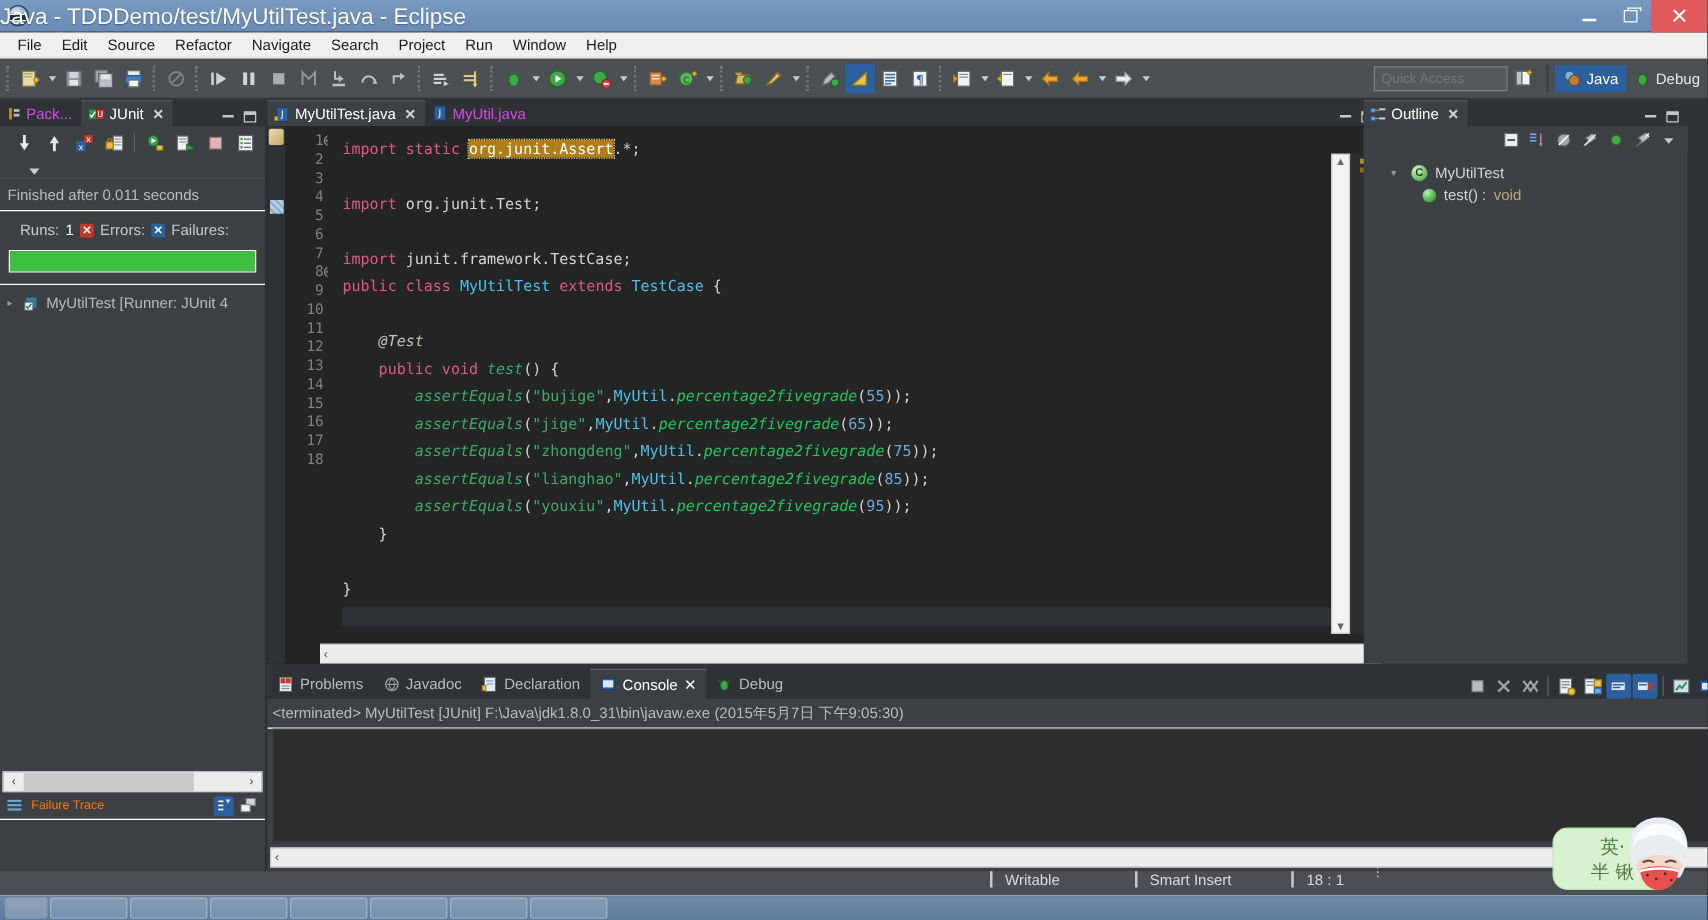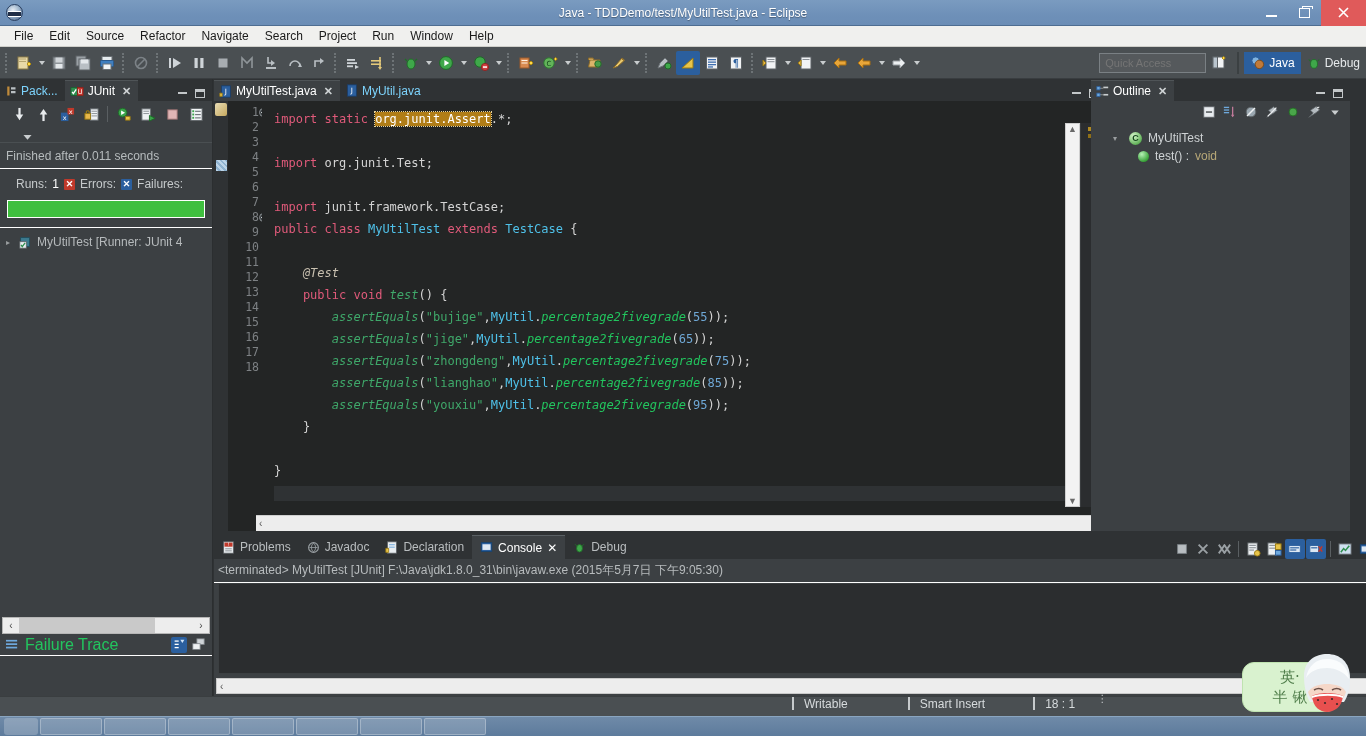--- a/index.html
+++ b/index.html
@@ -23,22 +23,22 @@
   .tb-logo {
     width: 17px; height: 17px; margin-left: 6px; border-radius: 50%;
     background: radial-gradient(circle at 40% 35%, #e8eef5 0%, #9fb6cd 45%, #33507a 100%);
     border: 1px solid #2a3f60; position: relative; flex: none;
   }
   .tb-logo::after {
     content: ""; position: absolute; left: 1px; right: 1px; top: 6px; height: 4px;
     background: #1f2d46; border-top: 1px solid #fff; border-bottom: 1px solid #fff;
   }
   .tb-title {
-    position: absolute; left: 0; right: 0; text-align: center;
-    font-size: 12px; color: #ffffff; line-height: 26px;
+    position: absolute; left: 0; right: 0; text-align: left;
+    font-size: 18px; color: #ffffff; line-height: 26px;
     text-shadow: 0 1px 1px rgba(0,0,0,.35);
     pointer-events: none;
   }
   .tb-buttons { margin-left: auto; display: flex; height: 26px; z-index: 3; }
   .tb-btn {
     width: 33px; height: 26px; display: flex; align-items: center; justify-content: center;
     color: #ffffff; font-size: 13px; cursor: default;
   }
   .tb-btn.close { background: #e05a5a; width: 45px; }
   .glyph-min { display:block; width: 11px; height: 2px; background: #fff; margin-top: 6px; }
@@ -89,21 +89,21 @@
   .persp.active { background: #2b5f9e; color: #fff; }
 
   
   .panel { position: absolute; background: #3c4043; }
   .panel-tabs {
     height: 22px; display: flex; align-items: flex-end; background: #2f3234;
     position: relative;
   }
   .ptab {
     height: 21px; display: flex; align-items: center; gap: 4px;
-    padding: 0 7px 0 5px; font-size: 12px; color: #7dd3fc; cursor: default;
+    padding: 0 7px 0 5px; font-size: 12px; color: #d946ef; cursor: default;
     white-space: nowrap;
   }
   .ptab.active { background: #3c4043; color: #ffffff; border-top: 1px solid #4f5457; }
   .ptab .x { font-size: 11px; color: #cfd3d5; margin-left: 3px; font-weight: bold; }
   .panel-btns { margin-left: auto; display: flex; align-items: center; gap: 2px; padding-right: 4px; }
   .pbtn { width: 16px; height: 16px; display:flex; align-items:center; justify-content:center; cursor: default; }
   .pb-min { width: 9px; height: 2px; background: #c3c7c9; }
   .pb-max { width: 10px; height: 9px; border: 1px solid #c3c7c9; border-top-width: 3px; }
 
   
@@ -151,21 +151,21 @@
     background: #ededed; border: 1px solid #b6b6b6; display: flex; align-items: center;
   }
   .hs-arrow { width: 16px; text-align: center; font-size: 10px; color: #4a4a4a; }
   .hs-track { flex: 1; height: 15px; background: #ededed; position: relative; }
   .hs-thumb { position: absolute; left: 0; top: 0; height: 15px; width: 78%; background: #c9c9c9; }
   .failure-trace-bar {
     position: absolute; left: 0; right: 0; bottom: 40px; height: 22px;
     background: #3c4043; display: flex; align-items: center; gap: 6px; padding-left: 5px;
     border-bottom: 1px solid #ffffff;
   }
-  .ft-label { font-size: 16px; color: #22c55e; }
+  .ft-label { font-size: 10px; color: #f97316; }
 
   
   #editor-panel { left: 214px; top: 79px; width: 892px; height: 452px; background: #2b2b2b; }
   #editor-panel .panel-tabs { background: #2f3234; }
   .editor-body {
     position: absolute; left: 0; top: 22px; right: 0; bottom: 0;
     background: #232525; display: flex; overflow: hidden;
   }
   .ruler-left {
     width: 14px; background: #2f3234; position: relative; flex: none;

